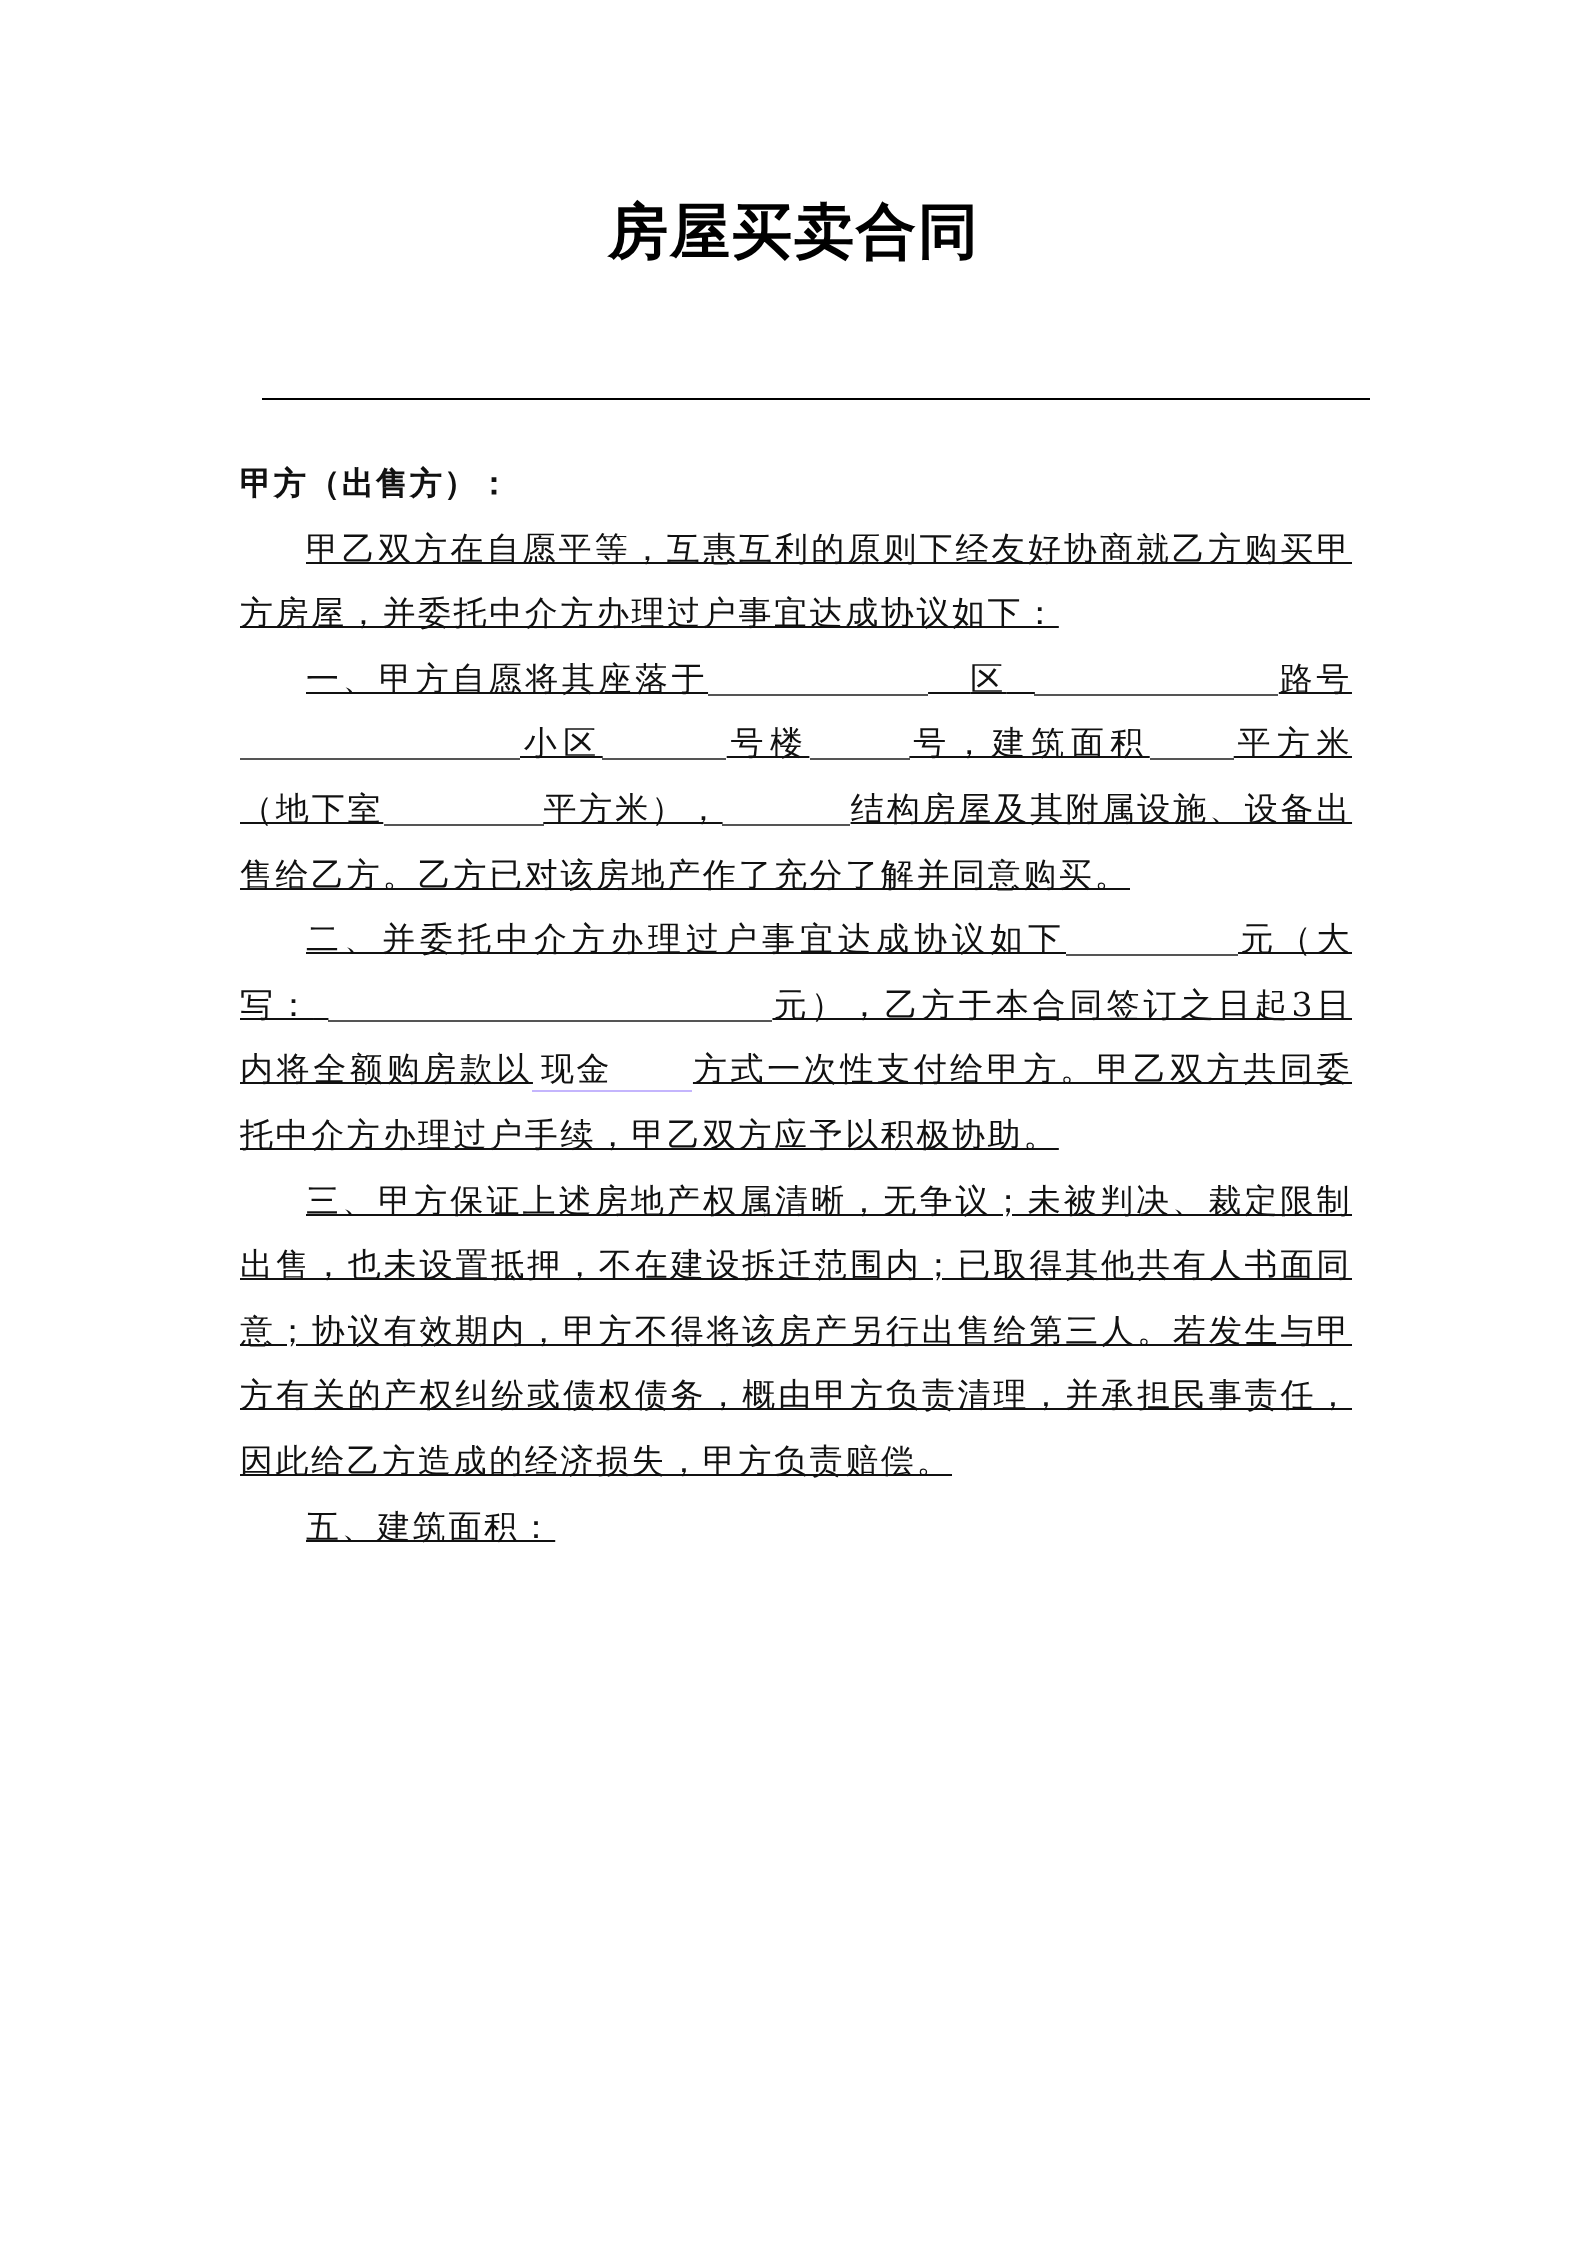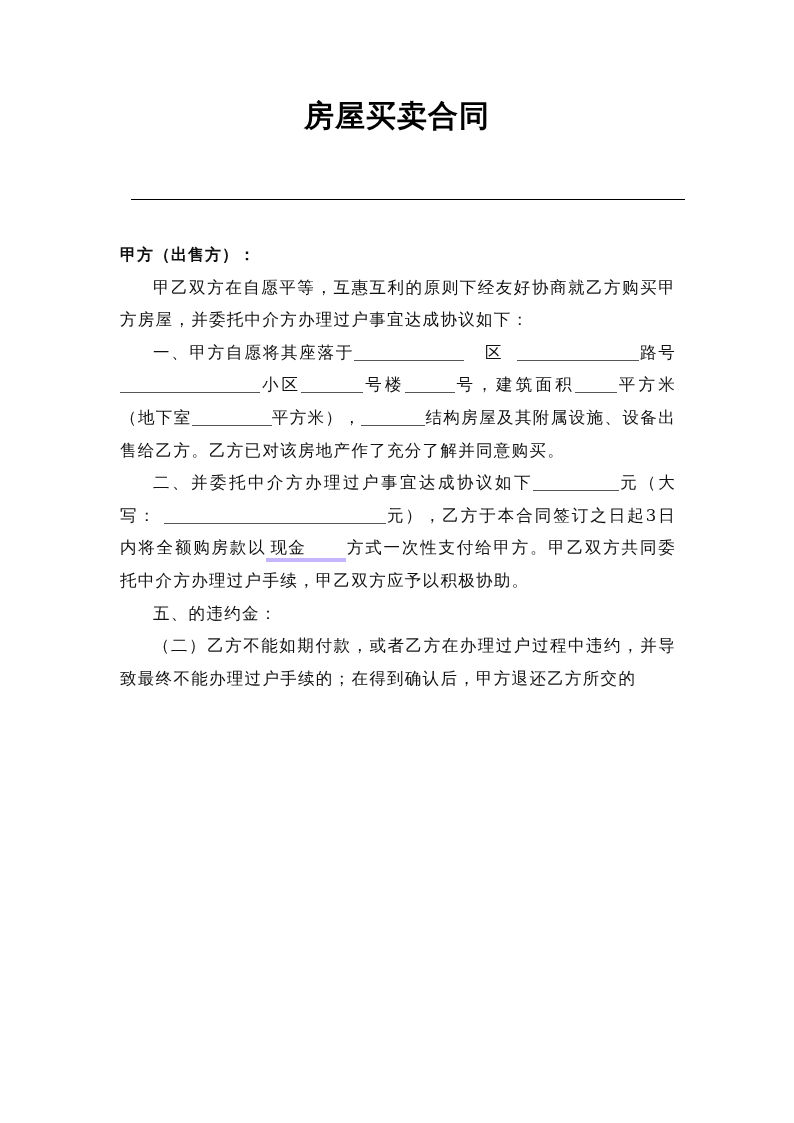--- a/index.html
+++ b/index.html
@@ -30,50 +30,51 @@
     .rule {
       position: absolute;
       top: 199px;
       left: 131px;
       width: 554px;
       height: 0;
       border-top: 1.5px solid #000;
     }
     .body {
       position: absolute;
-      top: 239px;
+      top: 226px;
       left: 120px;
       width: 556px;
       font-size: 16.5px;
       line-height: 32.6px;
       letter-spacing: 1.3px;
     }
     .party {
       font-weight: bold;
       font-family: "DejaVu Sans", "Liberation Sans", sans-serif;
       font-size: 16px;
       letter-spacing: 1px;
     }
     .p {
       margin: 0;
       text-indent: 2em;
       text-align: justify;
       text-align-last: left;
+      text-decoration: underline;
     }
     .u {
       display: inline-block;
       border-bottom: 1px solid #555;
       height: 18px;
       vertical-align: -3px;
       text-align: center;
       text-indent: 0;
     }
     .u-fill {
       display: inline-block;
-      border-bottom: 4px solid #c4b5fd;
+      border-bottom: 1px solid #c4b5fd;
       text-indent: 0;
       padding: 0 4px;
       line-height: 20px;
     }
   </style>
 </head>
 <body>
 
 <div class="title">房屋买卖合同</div>
 <div class="rule"></div>
@@ -84,15 +85,15 @@
   <p class="p">甲乙双方在自愿平等，互惠互利的原则下经友好协商就乙方购买甲方房屋，并委托中介方办理过户事宜达成协议如下：</p>
 
   <p class="p">
     <span>一、甲方自愿将其座落于</span><span class="u" style="width:110px"></span>&nbsp;&nbsp;&nbsp;<span>区</span>&nbsp;&nbsp;<span class="u" style="width:122px"></span><span>路号</span><span class="u" style="width:140px"></span><span>小区</span><span class="u" style="width:62px"></span><span>号楼</span><span class="u" style="width:50px"></span><span>号，建筑面积</span><span class="u" style="width:42px"></span><span>平方米（地下室</span><span class="u" style="width:80px"></span><span>平方米），</span><span class="u" style="width:64px"></span><span>结构房屋及其附属设施、设备出售给乙方。乙方已对该房地产作了充分了解并同意购买。</span>
   </p>
 
   <p class="p">
     <span>二、并委托中介方办理过户事宜达成协议如下</span><span class="u" style="width:86px"></span><span>元（大写：</span>&nbsp;<span class="u" style="width:222px"></span><span>元），乙方于本合同签订之日起3日内将全额购房款以</span><span class="u-fill" style="width:72px">现金</span><span>方式一次性支付给甲方。甲乙双方共同委托中介方办理过户手续，甲乙双方应予以积极协助。</span>
   </p>
 
-  <p class="p">五、的违约金：</p>
-  <p class="p">（二）乙方不能如期付款，或者乙方在办理过户过程中违约，并导致最终不能办理过户手续的；在得到确认后，甲方退还乙方所交的</p>
+  <p class="p">三、甲方保证上述房地产权属清晰，无争议；未被判决、裁定限制出售，也未设置抵押，不在建设拆迁范围内；已取得其他共有人书面同意；协议有效期内，甲方不得将该房产另行出售给第三人。若发生与甲方有关的产权纠纷或债权债务，概由甲方负责清理，并承担民事责任，因此给乙方造成的经济损失，甲方负责赔偿。</p>
+  <p class="p">五、建筑面积：</p>
 </div>
 
 </body></html>

